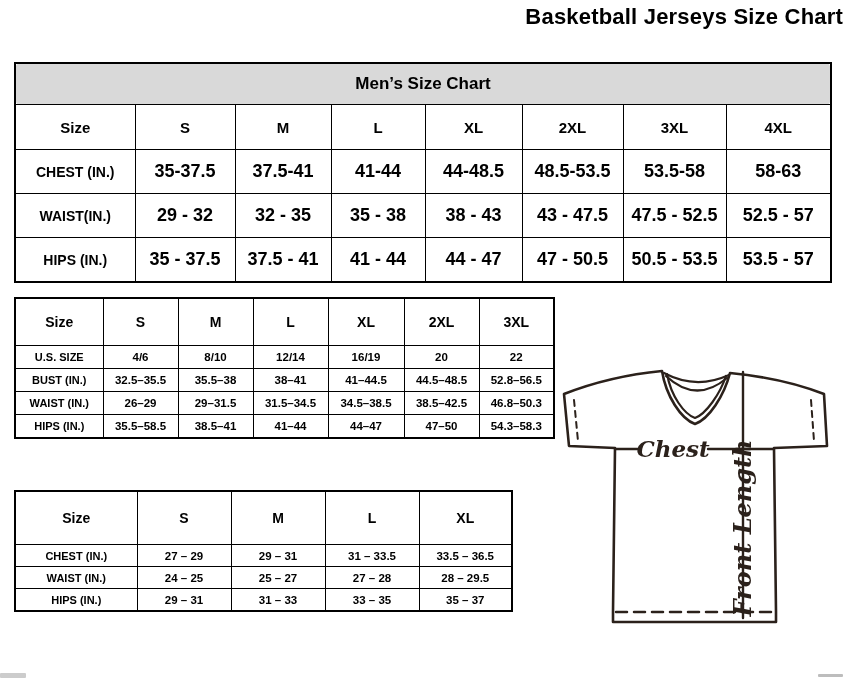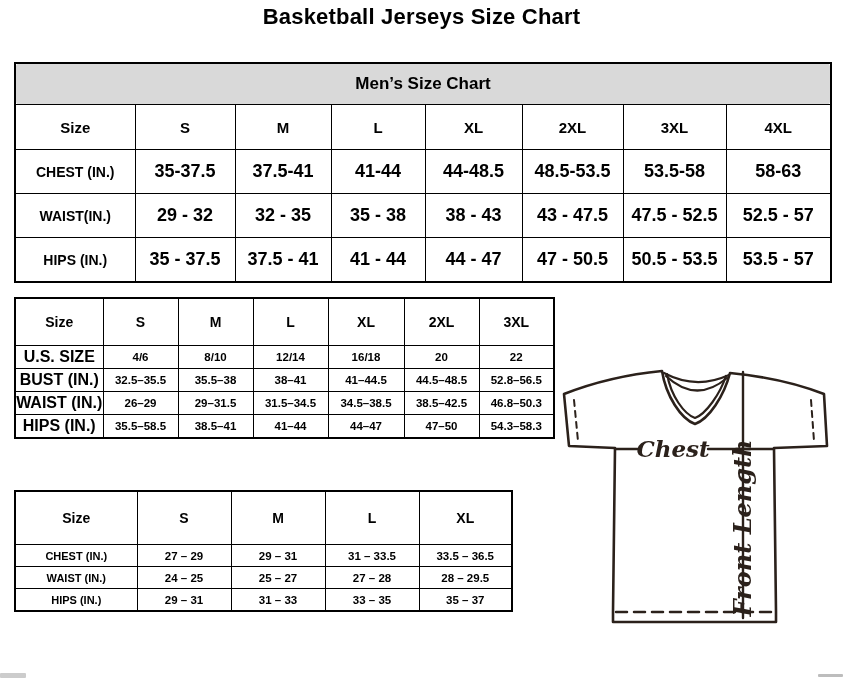--- a/index.html
+++ b/index.html
@@ -1,40 +1,40 @@
 <!DOCTYPE html>
 <html><head>
 <meta charset="utf-8">
 <style>
   html,body{margin:0;padding:0;background:#ffffff;}
   body{width:843px;height:679px;position:relative;overflow:hidden;
        font-family:"Liberation Sans",sans-serif;color:#000;}
   .canvas{position:absolute;inset:0;background:#fff;}
 
-  .page-title{position:absolute;top:4px;left:0;width:843px;text-align:center;
+  .page-title{position:absolute;top:4px;left:0;width:843px;text-align:right;
               font-size:22px;font-weight:700;letter-spacing:.2px;}
 
   table.size-table{position:absolute;border-collapse:collapse;table-layout:fixed;
                    background:#fff;border:2px solid #000;}
   table.size-table td{border:1px solid #000;text-align:center;vertical-align:middle;
                       font-weight:700;color:#000;padding:0;white-space:nowrap;overflow:hidden;}
   td.title-cell{background:#d9d9d9;border-radius:6px;}
 
   
   #mens-table{left:14px;top:62px;width:816px;}
   #mens-table td.title-cell{height:40px;font-size:17px;}
   #mens-table td.col-header{height:44px;font-size:15px;}
   #mens-table td.row-label{height:43px;font-size:14px;}
   #mens-table td.data-cell{height:43px;font-size:18px;}
 
   
   #womens-table{left:14px;top:297px;width:539px;}
   #womens-table td.title-cell{height:41px;font-size:16px;}
   #womens-table td.col-header{height:46px;font-size:14px;}
-  #womens-table td.row-label{height:22px;font-size:16px;}
+  #womens-table td.row-label{height:22px;font-size:11px;}
   #womens-table td.data-cell{height:22px;font-size:11.5px;}
 
   
   #youth-table{left:14px;top:490px;width:497px;}
   #youth-table td.title-cell{height:42px;font-size:16px;}
   #youth-table td.col-header{height:52px;font-size:14px;}
   #youth-table td.row-label{height:21px;font-size:11px;}
   #youth-table td.data-cell{height:21px;font-size:11.5px;}
 
   
@@ -131,21 +131,21 @@
           <td class="col-header">L</td>
           <td class="col-header">XL</td>
           <td class="col-header">2XL</td>
           <td class="col-header">3XL</td>
         </tr>
         <tr>
           <td class="row-label">U.S. SIZE</td>
           <td class="data-cell">4/6</td>
           <td class="data-cell">8/10</td>
           <td class="data-cell">12/14</td>
-          <td class="data-cell">16/18</td>
+          <td class="data-cell">16/19</td>
           <td class="data-cell">20</td>
           <td class="data-cell">22</td>
         </tr>
         <tr>
           <td class="row-label">BUST (IN.)</td>
           <td class="data-cell">32.5–35.5</td>
           <td class="data-cell">35.5–38</td>
           <td class="data-cell">38–41</td>
           <td class="data-cell">41–44.5</td>
           <td class="data-cell">44.5–48.5</td>

